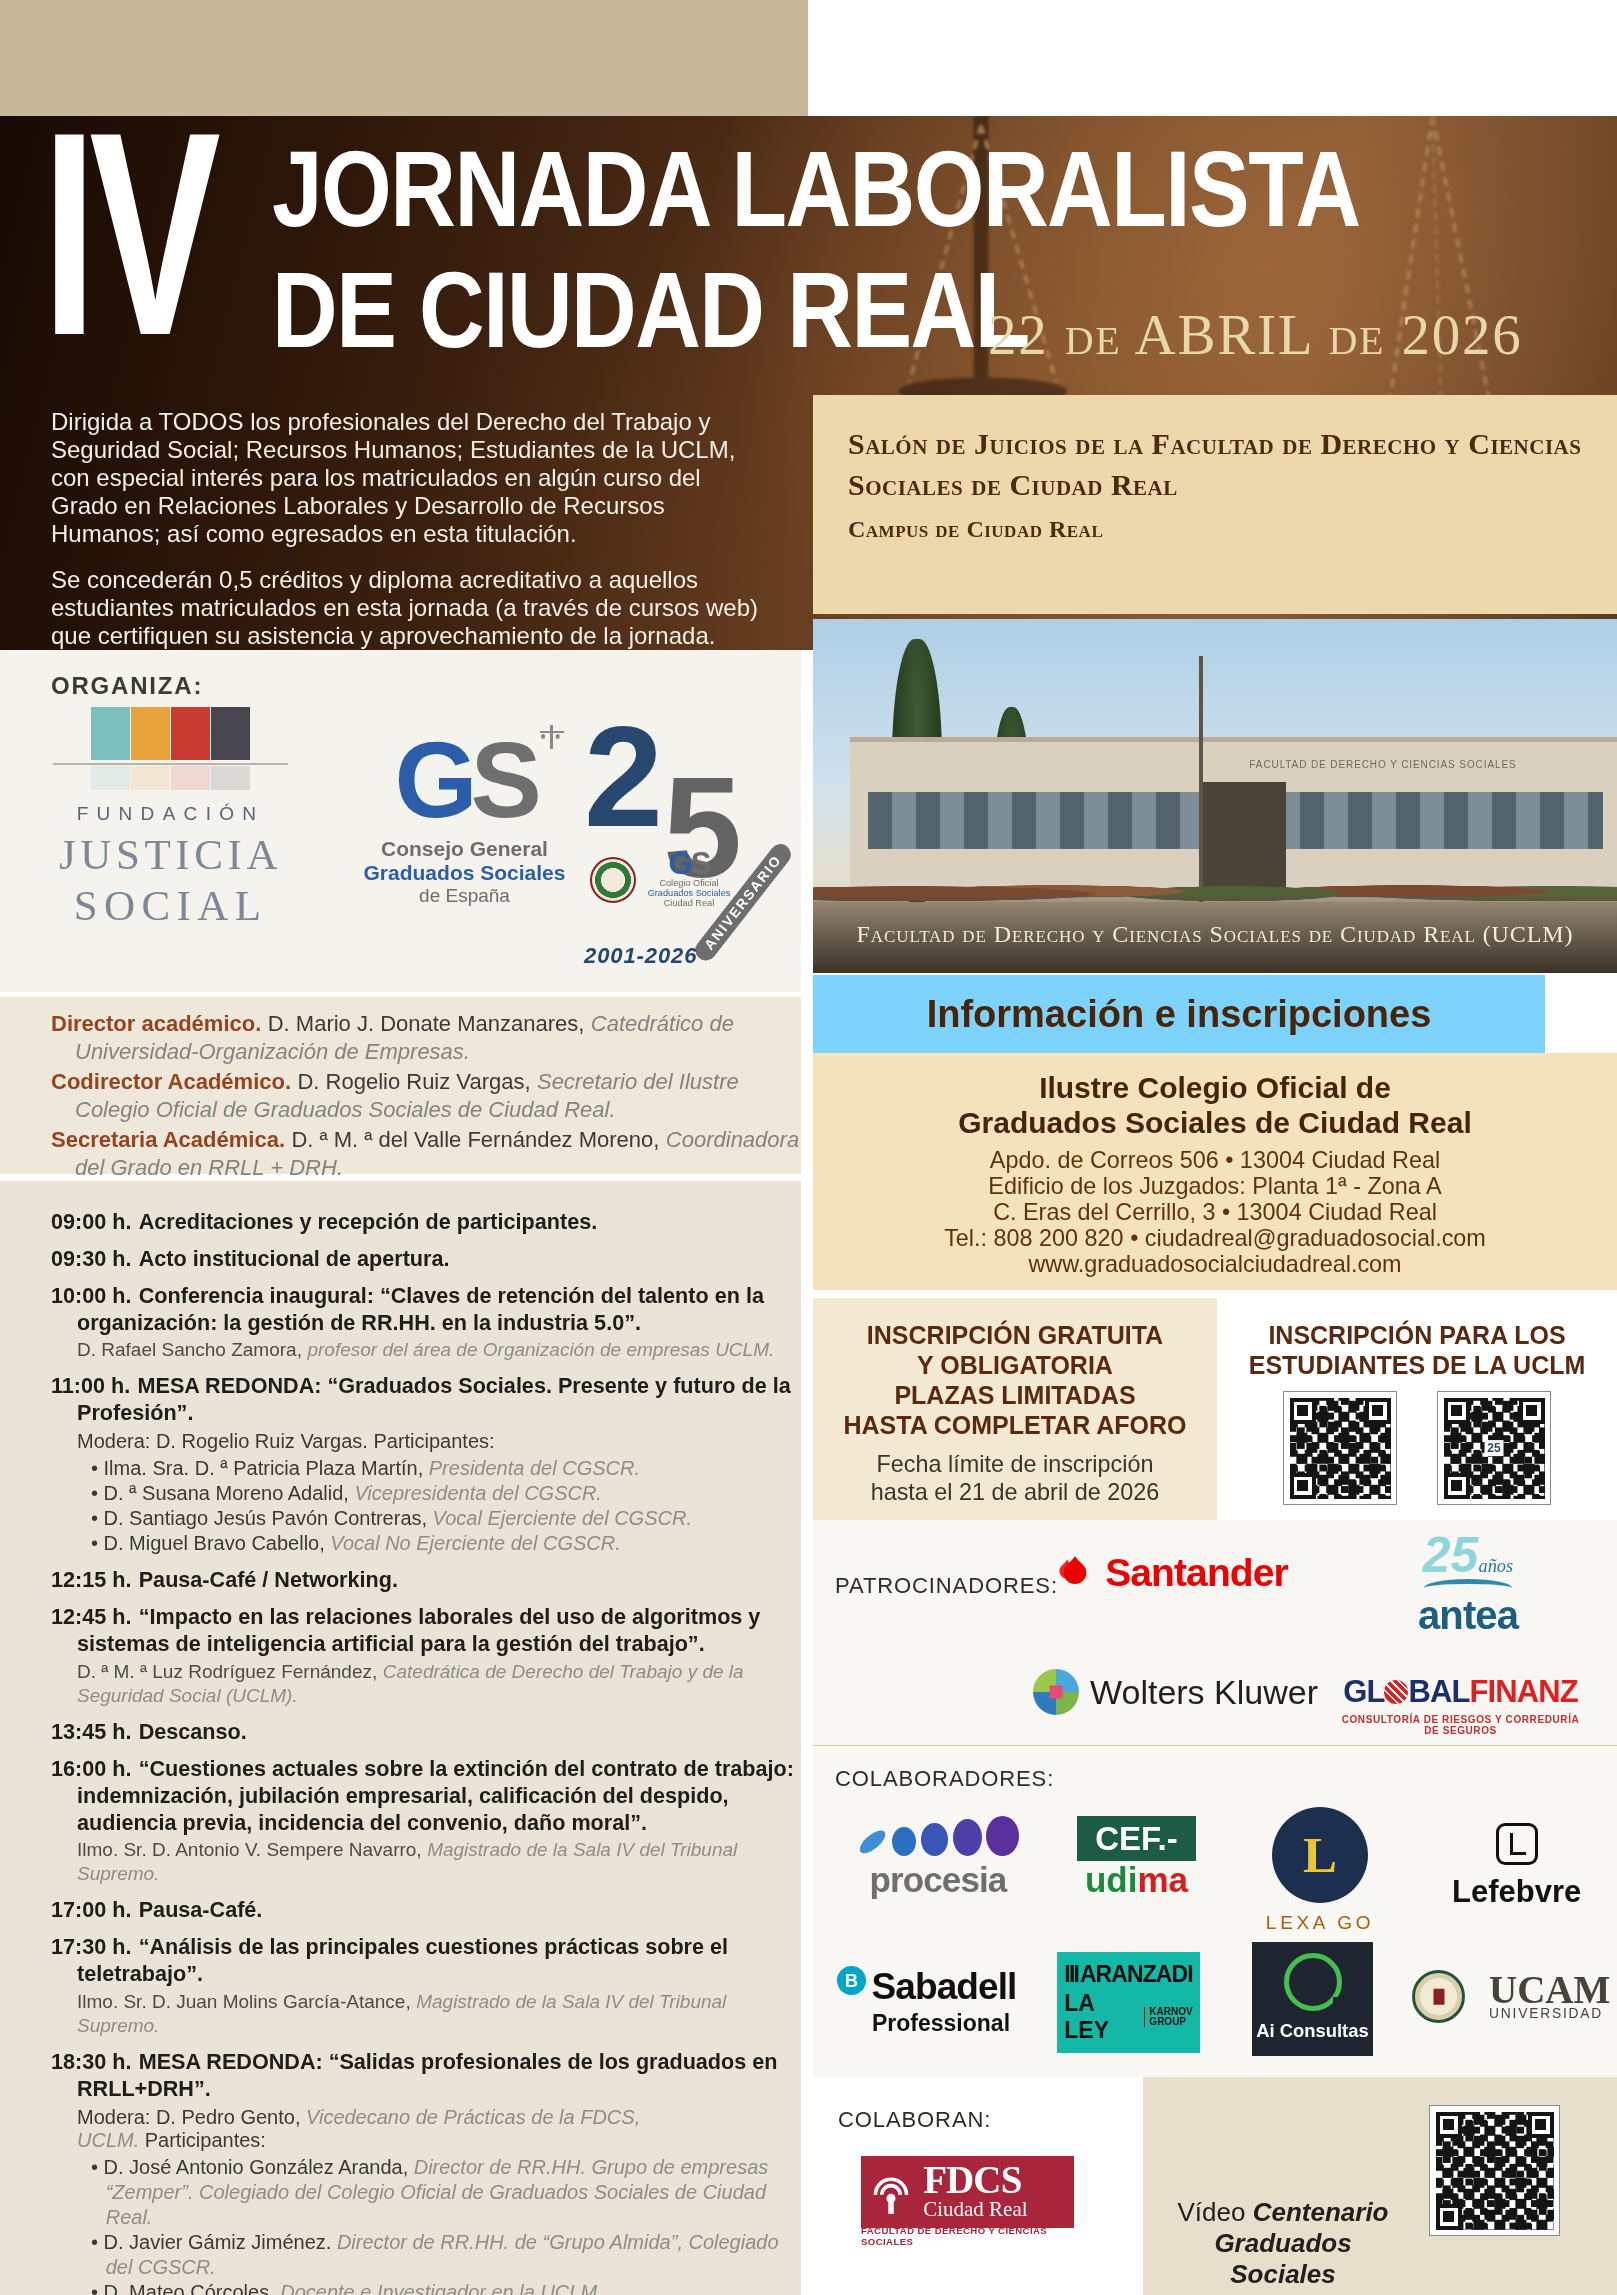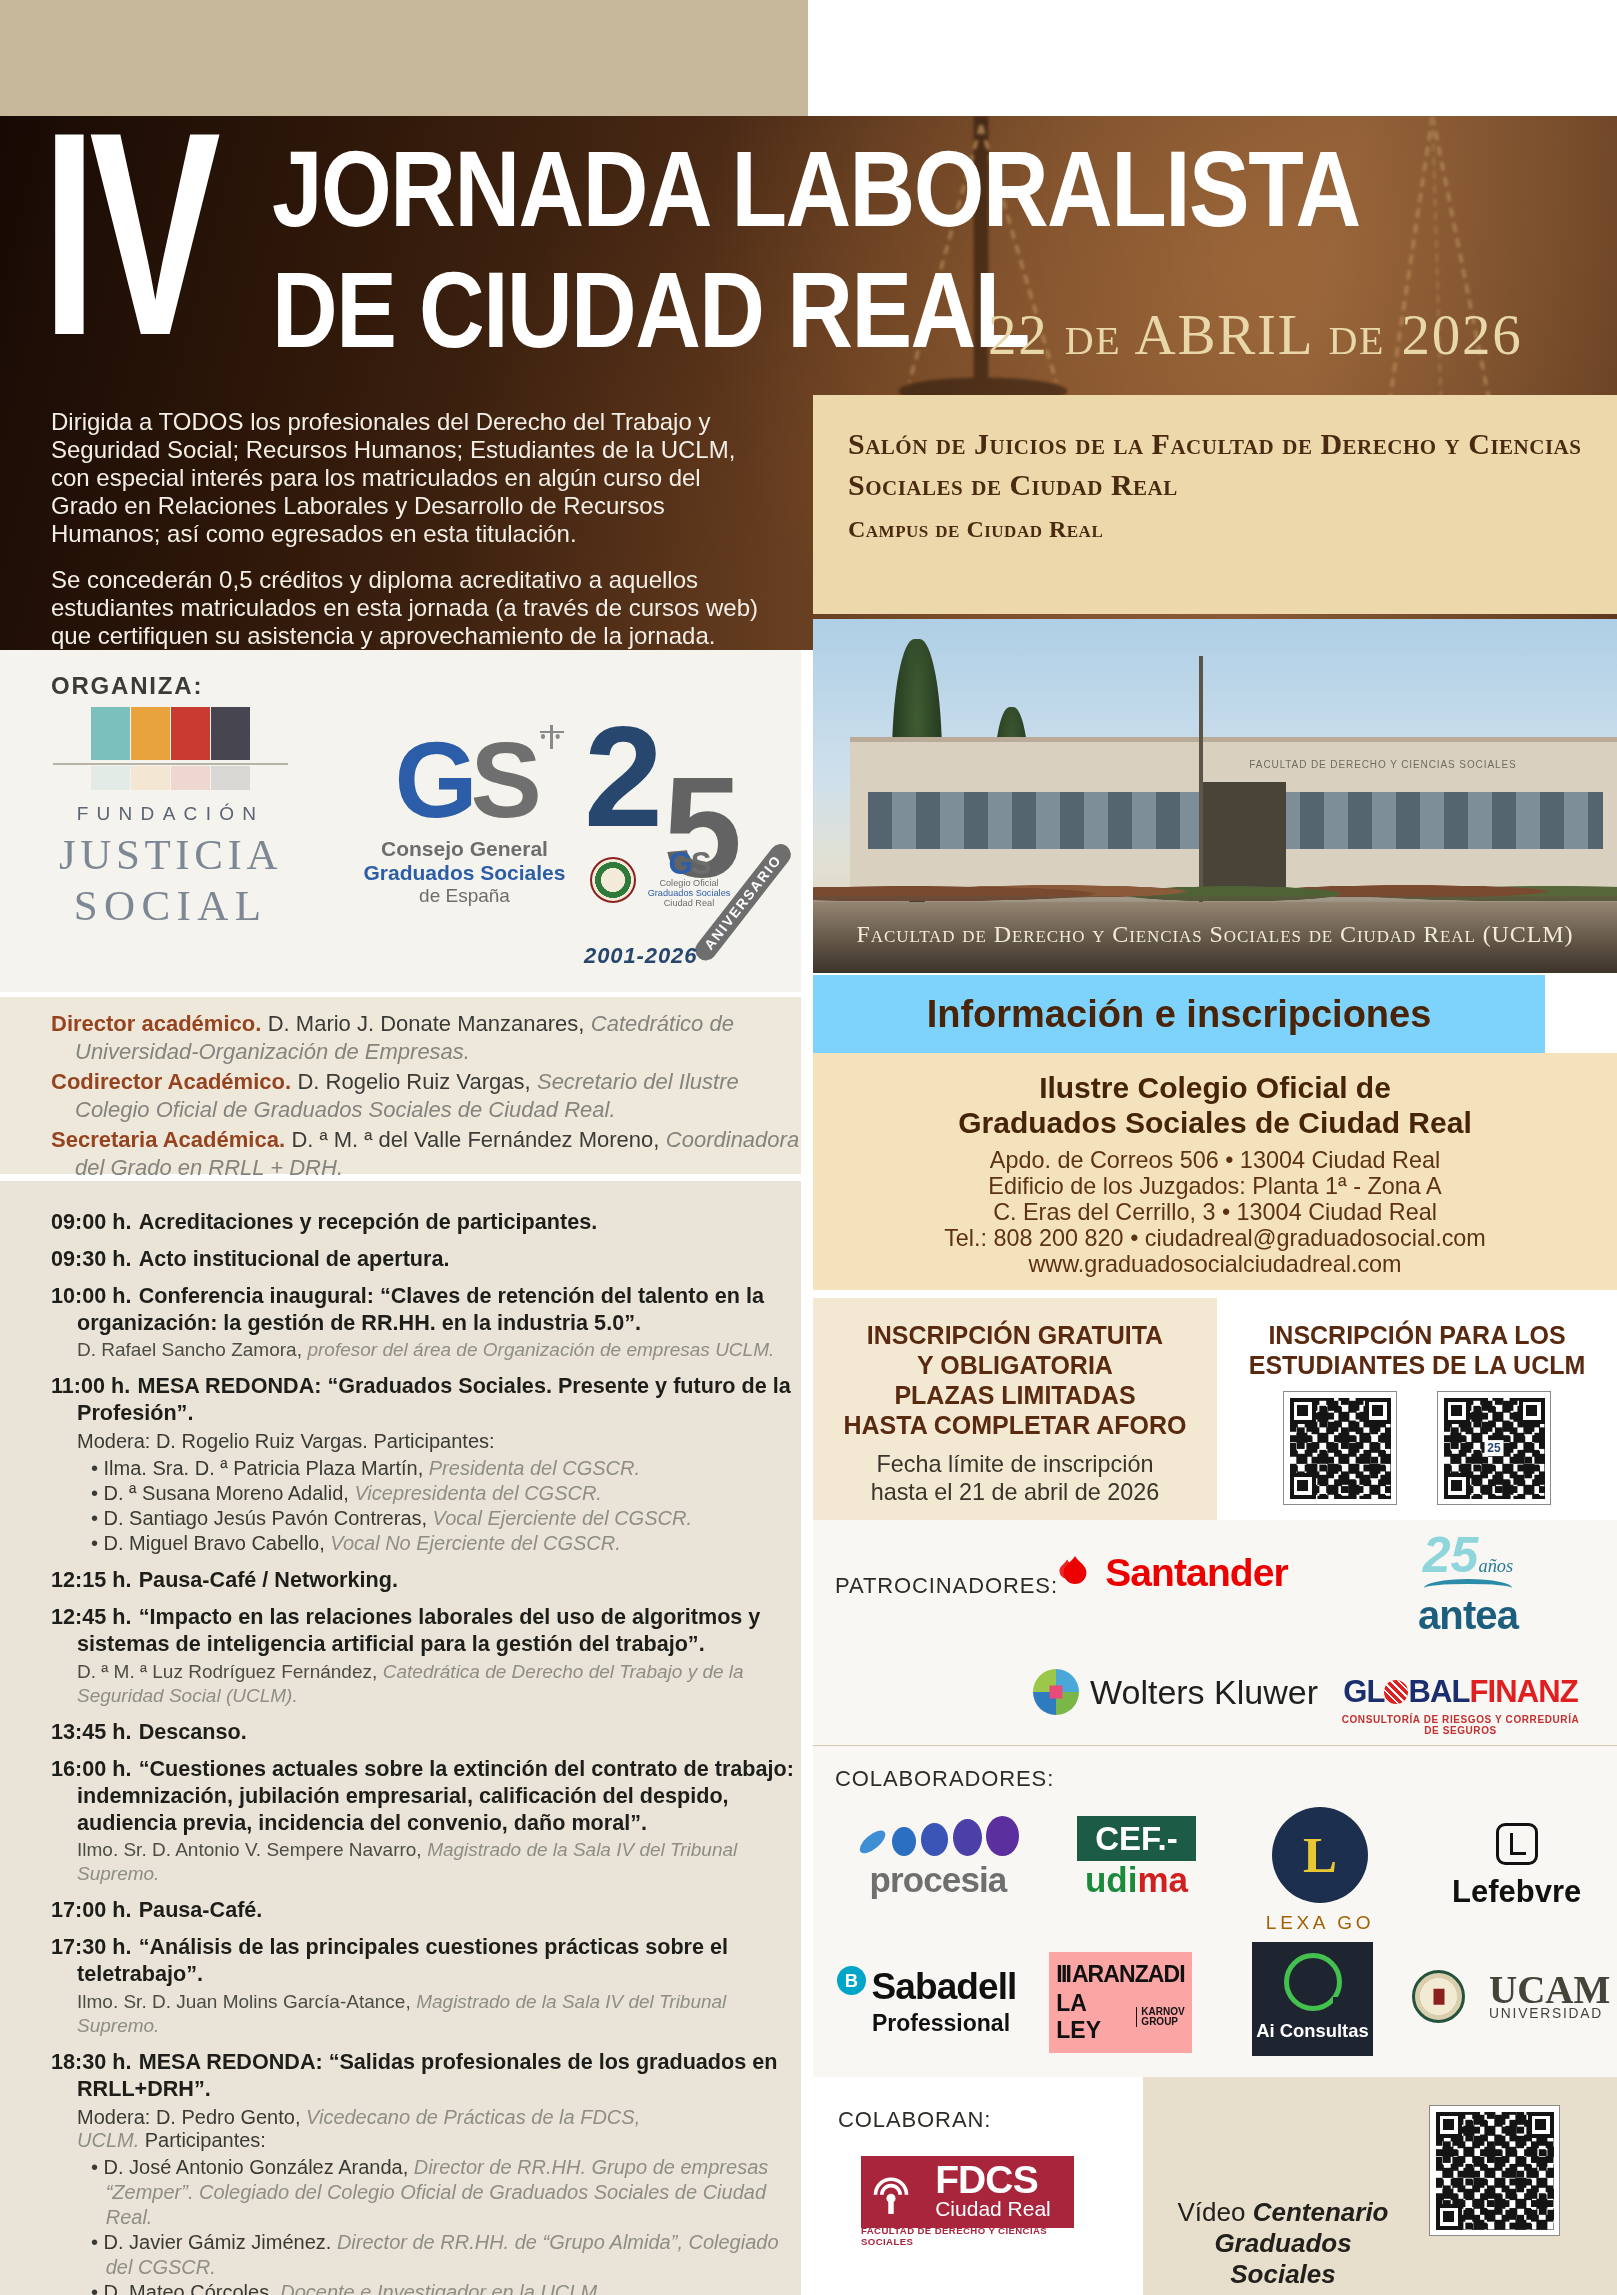--- a/index.html
+++ b/index.html
@@ -191,42 +191,42 @@
   .lef-icon{width:42px;height:42px;margin:0 auto;border:3.7px solid #111;border-radius:9.2px;box-sizing:border-box;position:relative;}
   .lef-icon::after{content:"";position:absolute;left:11px;top:7.3px;width:13px;height:18.4px;border-left:3.7px solid #111;border-bottom:3.7px solid #111;}
   .lef-name{margin-top:9.2px;font-size:31px;font-weight:600;color:#111;}
 
   .sabadell{position:absolute;left:24px;top:446px;width:193px;}
   .sab-row{display:flex;align-items:center;gap:5.5px;}
   .sab-b{width:29px;height:29px;border-radius:50%;background:#00a5c8;color:#fff;font-size:18.4px;font-weight:bold;
          display:flex;align-items:center;justify-content:center;align-self:flex-start;}
   .sab-name{font-size:37px;font-weight:800;color:#101010;letter-spacing:-0.9px;}
   .sab-sub{margin:1.8px 0 0 35px;font-size:23px;font-weight:bold;color:#101010;}
-  .aranzadi{position:absolute;left:236px;top:432px;width:143px;background:#fca5a5;color:#111;padding:9.2px 7.3px;box-sizing:border-box;}
+  .aranzadi{position:absolute;left:244px;top:432px;width:143px;background:#14b8a6;color:#111;padding:9.2px 7.3px;box-sizing:border-box;}
   .ar1{font-size:23px;font-weight:bold;letter-spacing:-0.9px;white-space:nowrap;}
   .ar-marks{letter-spacing:-1.8px;margin-right:1.8px;}
   .ar-row2{display:flex;align-items:center;gap:5.5px;margin-top:1.8px;}
   .ar2{font-size:23px;font-weight:bold;}
   .ar-karnov{border-left:1.8px solid #111;padding-left:4.6px;font-size:10px;line-height:10px;font-weight:bold;}
   .aic{position:absolute;left:439px;top:422px;width:121px;height:114px;background:#1e2531;text-align:center;padding-top:11px;box-sizing:border-box;}
   .aic-icon{width:48px;height:48px;margin:0 auto;border:5.5px solid #44c04e;border-radius:50%;position:relative;}
   .aic-icon::after{content:"";position:absolute;right:-7.3px;bottom:-1.8px;width:11px;height:11px;background:#1e2531;}
   .aic-name{margin-top:9.2px;font-size:18.4px;font-weight:bold;color:#fff;}
   .ucam{position:absolute;left:599px;top:450px;display:flex;align-items:center;gap:24px;}
   .ucam-seal{width:53px;height:53px;border-radius:50%;border:3.7px solid #24523b;box-sizing:border-box;
       background:radial-gradient(circle,#f2ead2 55%,#d9cfae 56%);position:relative;}
   .ucam-seal::after{content:"";position:absolute;left:50%;top:50%;width:11px;height:16.5px;transform:translate(-50%,-50%);background:#8a2020;}
   .ucam-name{font-family:"Liberation Serif",serif;font-size:39px;font-weight:bold;color:#44443a;line-height:33px;}
   .ucam-sub{font-size:13.8px;letter-spacing:1.8px;color:#44443a;}
 
   
   .beige-block{left:1143px;top:2077px;width:474px;height:219px;background:#e7decc;}
   .colaboran-label{left:838px;top:2107px;font-size:22px;letter-spacing:0.9px;color:#2c2c28;}
   .fdcs{left:861px;top:2156px;width:213px;height:88px;background:#a8253c;}
-  .fdcs-main{position:absolute;left:0;top:0;right:0;bottom:16.5px;display:flex;align-items:center;padding-left:9.2px;gap:23px;}
+  .fdcs-main{position:absolute;left:0;top:0;right:0;bottom:16.5px;display:flex;align-items:center;padding-left:9.2px;gap:11px;font-family:Liberation Serif, serif;}
   .fdcs-text .t1{font-size:39px;font-weight:800;color:#fff;line-height:35px;letter-spacing:-0.9px;}
   .fdcs-text .t2{font-size:21px;color:#fff;}
   .fdcs-strip{position:absolute;left:0;bottom:0;width:100%;height:16.5px;background:#fff;color:#a8253c;
       font-size:9.6px;font-weight:bold;letter-spacing:0.4px;display:flex;align-items:center;justify-content:center;}
   .video-label{left:1159px;top:2197px;width:248px;text-align:center;font-size:26px;color:#22201c;line-height:31px;}
   .video-label i{font-weight:bold;}
   .qr-big{left:1429px;top:2103px;width:129px;height:129px;}
 
   .header, .organiza, .directors, .schedule, .salon, .photo, .infobar, .address,
   .inscr, .sponsors, .beige-block, .topbar {position:absolute;}

